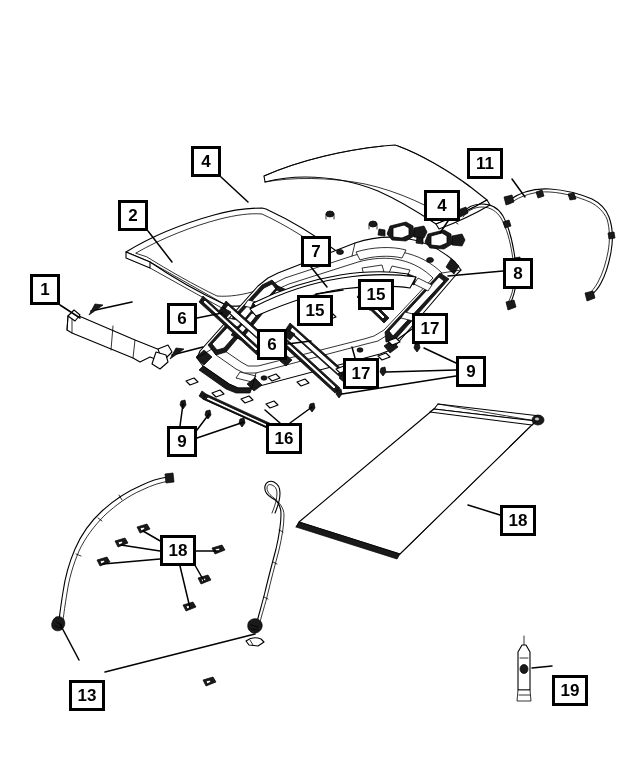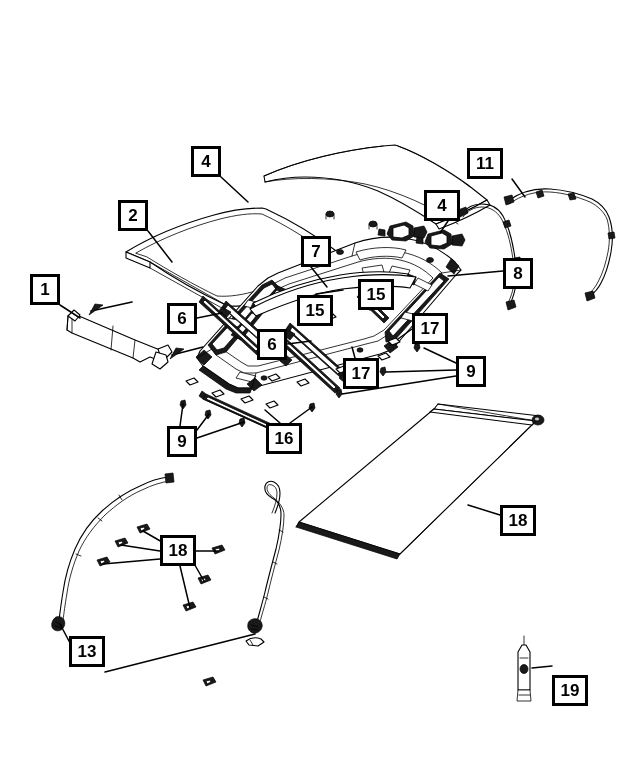--- a/index.html
+++ b/index.html
@@ -467,21 +467,21 @@
       </div>
       <div class="callout w2" style="left: 266px; top: 423px;">
         <span>16</span>
       </div>
       <div class="callout w2" style="left: 500px; top: 505px;">
         <span>18</span>
       </div>
       <div class="callout w2" style="left: 160px; top: 535px;">
         <span>18</span>
       </div>
-      <div class="callout w2" style="left: 69px; top: 636px;">
+      <div class="callout w2" style="left: 69px; top: 680px;">
         <span>13</span>
       </div>
       <div class="callout w2" style="left: 552px; top: 655px; margin-top: 20px;">
         <span>19</span>
       </div>
     </div>
 
 </div>
 
 </body></html>

